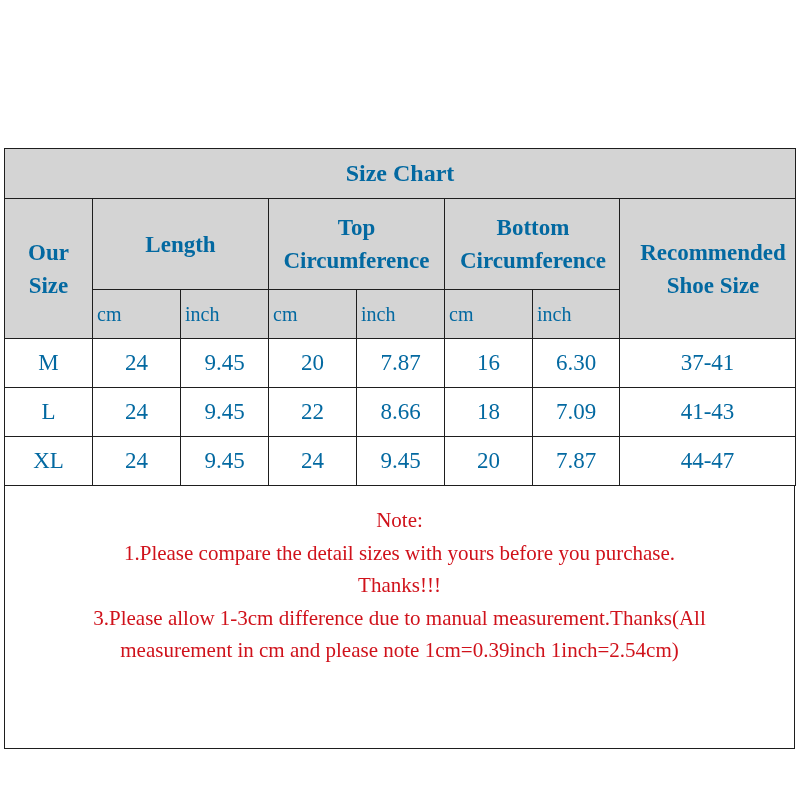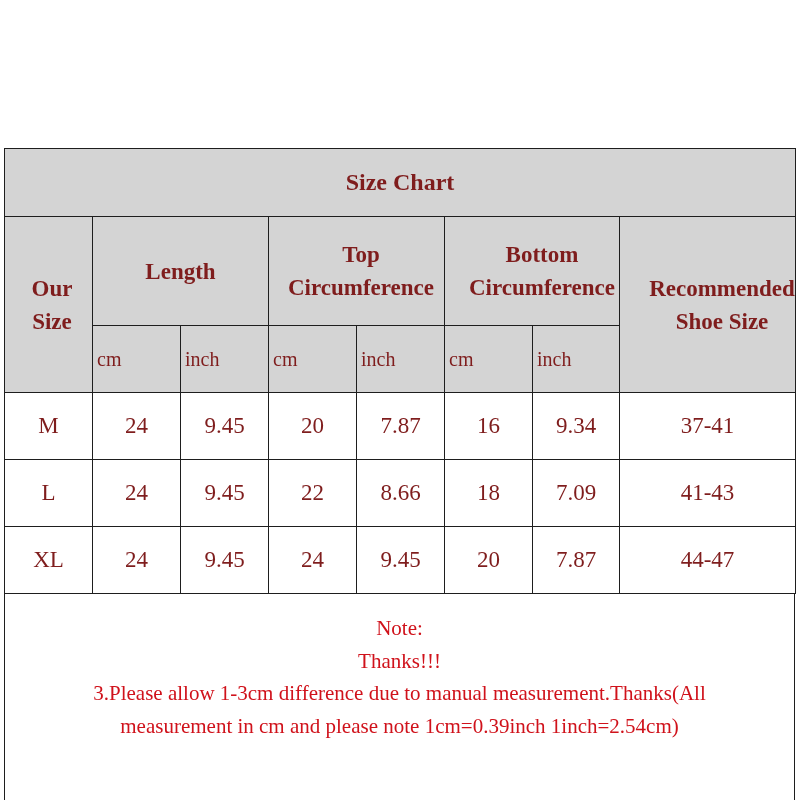--- a/index.html
+++ b/index.html
@@ -1,19 +1,19 @@
 <!DOCTYPE html>
 <html><head>
 <meta charset="utf-8">
 <style>
   html, body { margin:0; padding:0; background:#ffffff; }
   body { width:800px; height:800px; position:relative; overflow:hidden; font-family:"Liberation Serif", serif; }
   .sheet { position:absolute; left:4px; top:148px; width:791px; }
   table { border-collapse:collapse; width:791px; table-layout:fixed; }
-  td { border:1.5px solid #1e1e1e; padding:17px; color:#7f1d1d; text-align:center; vertical-align:middle; }
+  td { border:1.5px solid #1e1e1e; padding:8px; color:#0369a1; text-align:center; vertical-align:middle; }
   .gray { background:#d4d4d4; }
   .title { height:33px; font-weight:bold; font-size:24px; }
   .hdr { font-weight:bold; font-size:23px; line-height:33px; }
   .unit { text-align:left; padding-left:4px; font-size:20px; height:32px; }
   .row td { height:32px; font-size:23px; }
   .note { border:1.5px solid #1e1e1e; border-top:none; height:263px; text-align:center; color:#d0121b; font-size:21px; line-height:32.5px; padding-top:18px; box-sizing:border-box; }
   .note div { white-space:nowrap; }
 </style>
 </head>
 <body>
@@ -57,21 +57,21 @@
       <td class="gray unit">cm</td>
       <td class="gray unit">inch</td>
     </tr>
     <tr class="row">
       <td>M</td>
       <td>24</td>
       <td>9.45</td>
       <td>20</td>
       <td>7.87</td>
       <td>16</td>
-      <td>9.34</td>
+      <td>6.30</td>
       <td>37-41</td>
     </tr>
     <tr class="row">
       <td>L</td>
       <td>24</td>
       <td>9.45</td>
       <td>22</td>
       <td>8.66</td>
       <td>18</td>
       <td>7.09</td>
@@ -84,17 +84,18 @@
       <td>24</td>
       <td>9.45</td>
       <td>20</td>
       <td>7.87</td>
       <td>44-47</td>
     </tr>
   </tbody>
     </table>
   <div class="note">
     <div>Note:</div>
+    <div>1.Please compare the detail sizes with yours before you purchase.</div>
     <div>Thanks!!!</div>
     <div>3.Please allow 1-3cm difference due to manual measurement.Thanks(All</div>
     <div>measurement in cm and please note 1cm=0.39inch 1inch=2.54cm)</div>
   </div>
 </div>
 
 </body></html>

